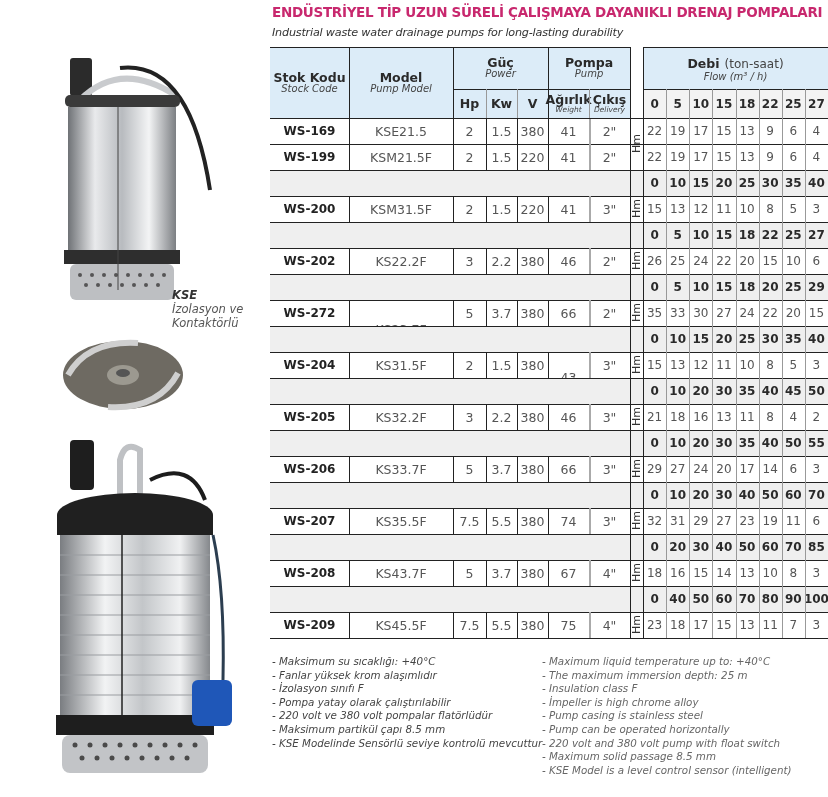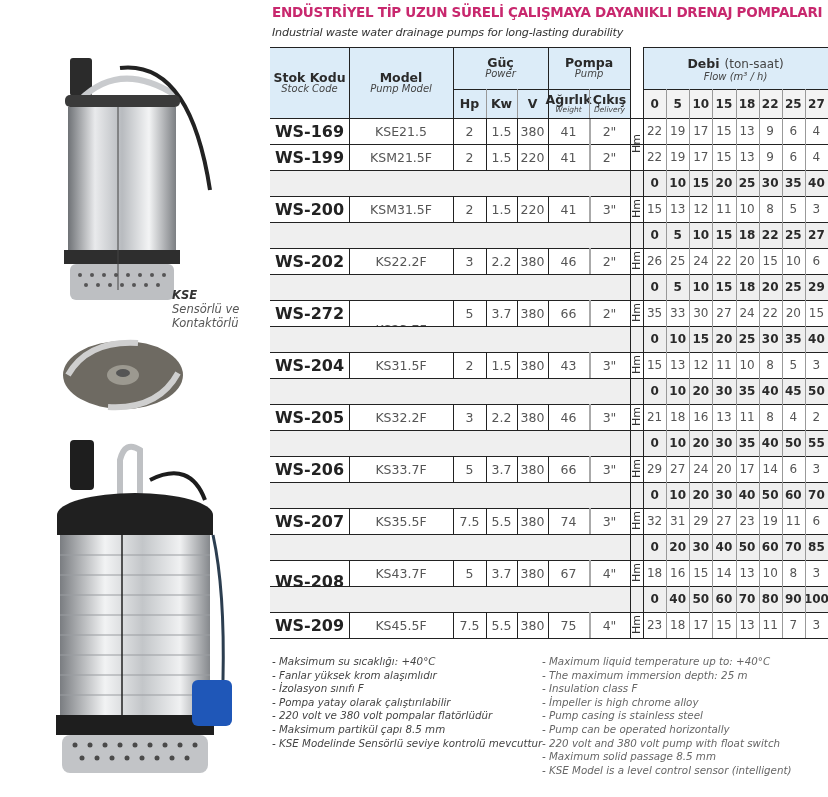--- a/index.html
+++ b/index.html
@@ -18,21 +18,21 @@
   .hdr-block { position: absolute; background: #dcecf8; border-top: 1px solid #222; }
   .cell { position: absolute; display: flex; align-items: center; justify-content: center; text-align: center; white-space: nowrap; }
   .vl { position: absolute; width: 1px; background: #222; }
   .vl.light { background: #999; }
   .vl.mid { background: #aaa; }
   .hl { position: absolute; height: 1px; background: #222; }
   .band { position: absolute; background: #efefef; }
   .h-main { font-size: 12.5px; font-weight: bold; color: #2a2a2a; }
   .h-sub { font-size: 10px; font-style: italic; color: #444; }
   .h-tiny { font-size: 7.5px; font-style: italic; color: #444; }
-  .code { font-size: 16px; font-weight: bold; color: #222; }
+  .code { font-size: 12px; font-weight: bold; color: #222; }
   .val { font-size: 12.5px; color: #555; }
   .flowhead { font-size: 12px; font-weight: bold; color: #2a2a2a; }
   .flowval { font-size: 12px; color: #555; }
   .hm { position: absolute; font-size: 11px; color: #333; transform: rotate(-90deg); transform-origin: center; width: 24px; text-align:center; }
 
   .notes { position: absolute; top: 655px; font-size: 10.3px; font-style: italic; color: #444; line-height: 13.6px; white-space: nowrap; }
   .notes.tr { left: 272px; }
   .notes.en { left: 542px; color: #666; }
 </style>
 </head>
@@ -71,21 +71,21 @@
         <circle cx="50" cy="235" r="2"></circle>
         <circle cx="62" cy="235" r="2"></circle>
         <circle cx="74" cy="235" r="2"></circle>
         <circle cx="86" cy="235" r="2"></circle>
         <circle cx="98" cy="235" r="2"></circle>
     </g>
     <line x1="58" y1="57" x2="58" y2="240" stroke="#444" stroke-width="1"></line>
   </svg>
   <div class="kse-label">
     <span class="kse-title">KSE</span>
-    <span>Sensörlü ve</span><br>
+    <span>İzolasyon ve</span><br>
     <span>Kontaktörlü</span>
   </div>
 
   <svg class="pump-img" style="left:58px;top:335px" width="130" height="80" viewBox="0 0 130 80">
     <ellipse cx="65" cy="40" rx="60" ry="34" fill="#6e6a62"></ellipse>
     <path d="M10 40 Q30 5 80 8" stroke="#cfcfcf" stroke-width="6" fill="none"></path>
     <path d="M120 38 Q100 75 50 72" stroke="#cfcfcf" stroke-width="6" fill="none"></path>
     <ellipse cx="65" cy="40" rx="16" ry="10" fill="#9c9990"></ellipse>
     <ellipse cx="65" cy="38" rx="7" ry="4" fill="#555"></ellipse>
   </svg>
@@ -336,21 +336,21 @@
     <div class="cell flowhead" style="left: 488.625px; top: 279px; width: 23.125px; height: 26px;">30</div>
     <div class="cell flowhead" style="left: 511.75px; top: 279px; width: 23.125px; height: 26px;">35</div>
     <div class="cell flowhead" style="left: 534.875px; top: 279px; width: 23.125px; height: 26px;">40</div>
     <div class="hl" style="left: 0px; top: 279px; width: 558px;"></div>
     <div class="hl" style="left: 0px; top: 305px; width: 558px;"></div>
     <div class="cell code" style="left: 0px; top: 305px; width: 79px; height: 26px;">WS-204</div>
     <div class="cell val" style="left: 79px; top: 305px; width: 104px; height: 26px;">KS31.5F</div>
     <div class="cell val" style="left: 183px; top: 305px; width: 33px; height: 26px;">2</div>
     <div class="cell val" style="left: 216px; top: 305px; width: 31px; height: 26px;">1.5</div>
     <div class="cell val" style="left: 247px; top: 305px; width: 31px; height: 26px;">380</div>
-    <div class="cell val" style="left: 278px; top: 305px; width: 41px; height: 26px;">43</div>
+    <div class="cell val" style="left: 278px; top: 317px; width: 41px; height: 26px;">43</div>
     <div class="cell val" style="left: 319px; top: 305px; width: 41px; height: 26px;">3"</div>
     <div class="cell flowval" style="left: 373px; top: 305px; width: 23.125px; height: 26px;">15</div>
     <div class="cell flowval" style="left: 396.125px; top: 305px; width: 23.125px; height: 26px;">13</div>
     <div class="cell flowval" style="left: 419.25px; top: 305px; width: 23.125px; height: 26px;">12</div>
     <div class="cell flowval" style="left: 442.375px; top: 305px; width: 23.125px; height: 26px;">11</div>
     <div class="cell flowval" style="left: 465.5px; top: 305px; width: 23.125px; height: 26px;">10</div>
     <div class="cell flowval" style="left: 488.625px; top: 305px; width: 23.125px; height: 26px;">8</div>
     <div class="cell flowval" style="left: 511.75px; top: 305px; width: 23.125px; height: 26px;">5</div>
     <div class="cell flowval" style="left: 534.875px; top: 305px; width: 23.125px; height: 26px;">3</div>
     <div class="vl" style="left: 79px; top: 305px; height: 26px;"></div>
@@ -459,21 +459,21 @@
     <div class="cell flowhead" style="left: 373px; top: 487px; width: 23.125px; height: 26px;">0</div>
     <div class="cell flowhead" style="left: 396.125px; top: 487px; width: 23.125px; height: 26px;">20</div>
     <div class="cell flowhead" style="left: 419.25px; top: 487px; width: 23.125px; height: 26px;">30</div>
     <div class="cell flowhead" style="left: 442.375px; top: 487px; width: 23.125px; height: 26px;">40</div>
     <div class="cell flowhead" style="left: 465.5px; top: 487px; width: 23.125px; height: 26px;">50</div>
     <div class="cell flowhead" style="left: 488.625px; top: 487px; width: 23.125px; height: 26px;">60</div>
     <div class="cell flowhead" style="left: 511.75px; top: 487px; width: 23.125px; height: 26px;">70</div>
     <div class="cell flowhead" style="left: 534.875px; top: 487px; width: 23.125px; height: 26px;">85</div>
     <div class="hl" style="left: 0px; top: 487px; width: 558px;"></div>
     <div class="hl" style="left: 0px; top: 513px; width: 558px;"></div>
-    <div class="cell code" style="left: 0px; top: 513px; width: 79px; height: 26px; margin-top: 8px;">WS-208</div>
+    <div class="cell code" style="left: 0px; top: 513px; width: 79px; height: 26px;">WS-208</div>
     <div class="cell val" style="left: 79px; top: 513px; width: 104px; height: 26px;">KS43.7F</div>
     <div class="cell val" style="left: 183px; top: 513px; width: 33px; height: 26px;">5</div>
     <div class="cell val" style="left: 216px; top: 513px; width: 31px; height: 26px;">3.7</div>
     <div class="cell val" style="left: 247px; top: 513px; width: 31px; height: 26px;">380</div>
     <div class="cell val" style="left: 278px; top: 513px; width: 41px; height: 26px;">67</div>
     <div class="cell val" style="left: 319px; top: 513px; width: 41px; height: 26px;">4"</div>
     <div class="cell flowval" style="left: 373px; top: 513px; width: 23.125px; height: 26px;">18</div>
     <div class="cell flowval" style="left: 396.125px; top: 513px; width: 23.125px; height: 26px;">16</div>
     <div class="cell flowval" style="left: 419.25px; top: 513px; width: 23.125px; height: 26px;">15</div>
     <div class="cell flowval" style="left: 442.375px; top: 513px; width: 23.125px; height: 26px;">14</div>

